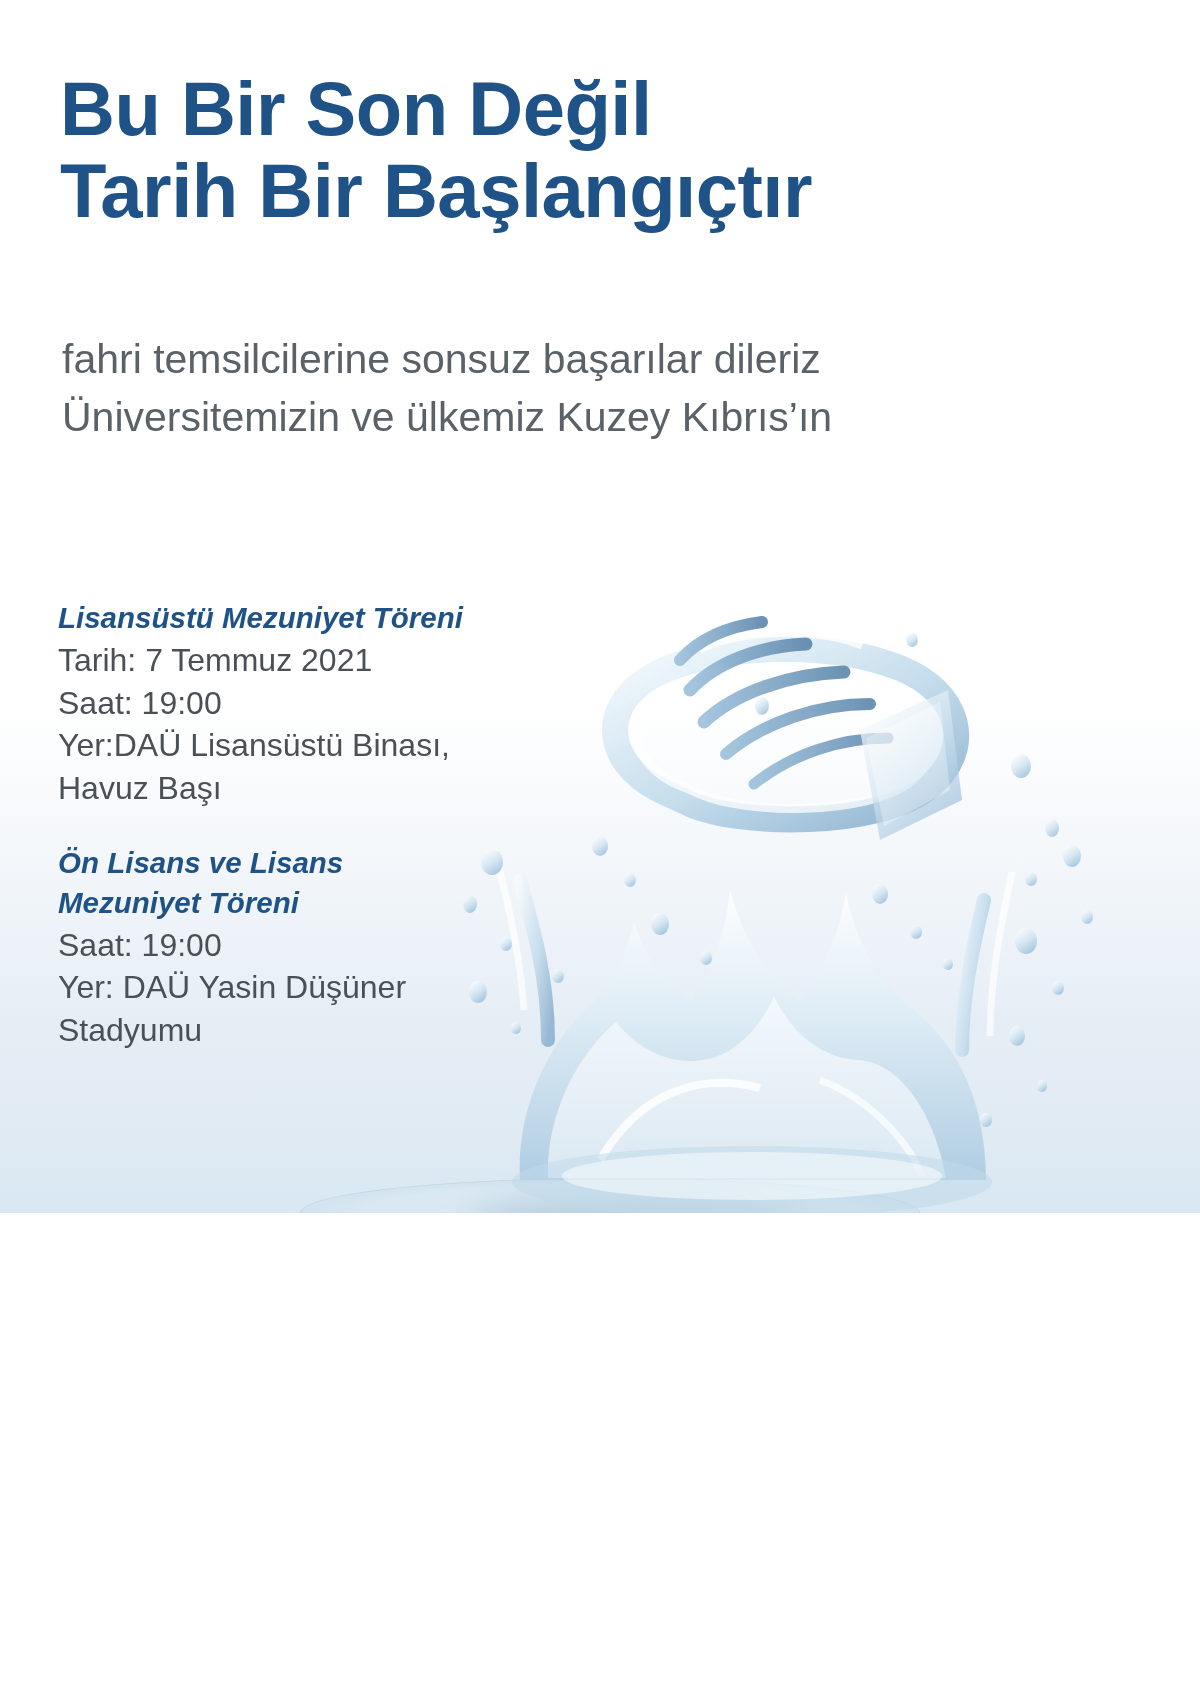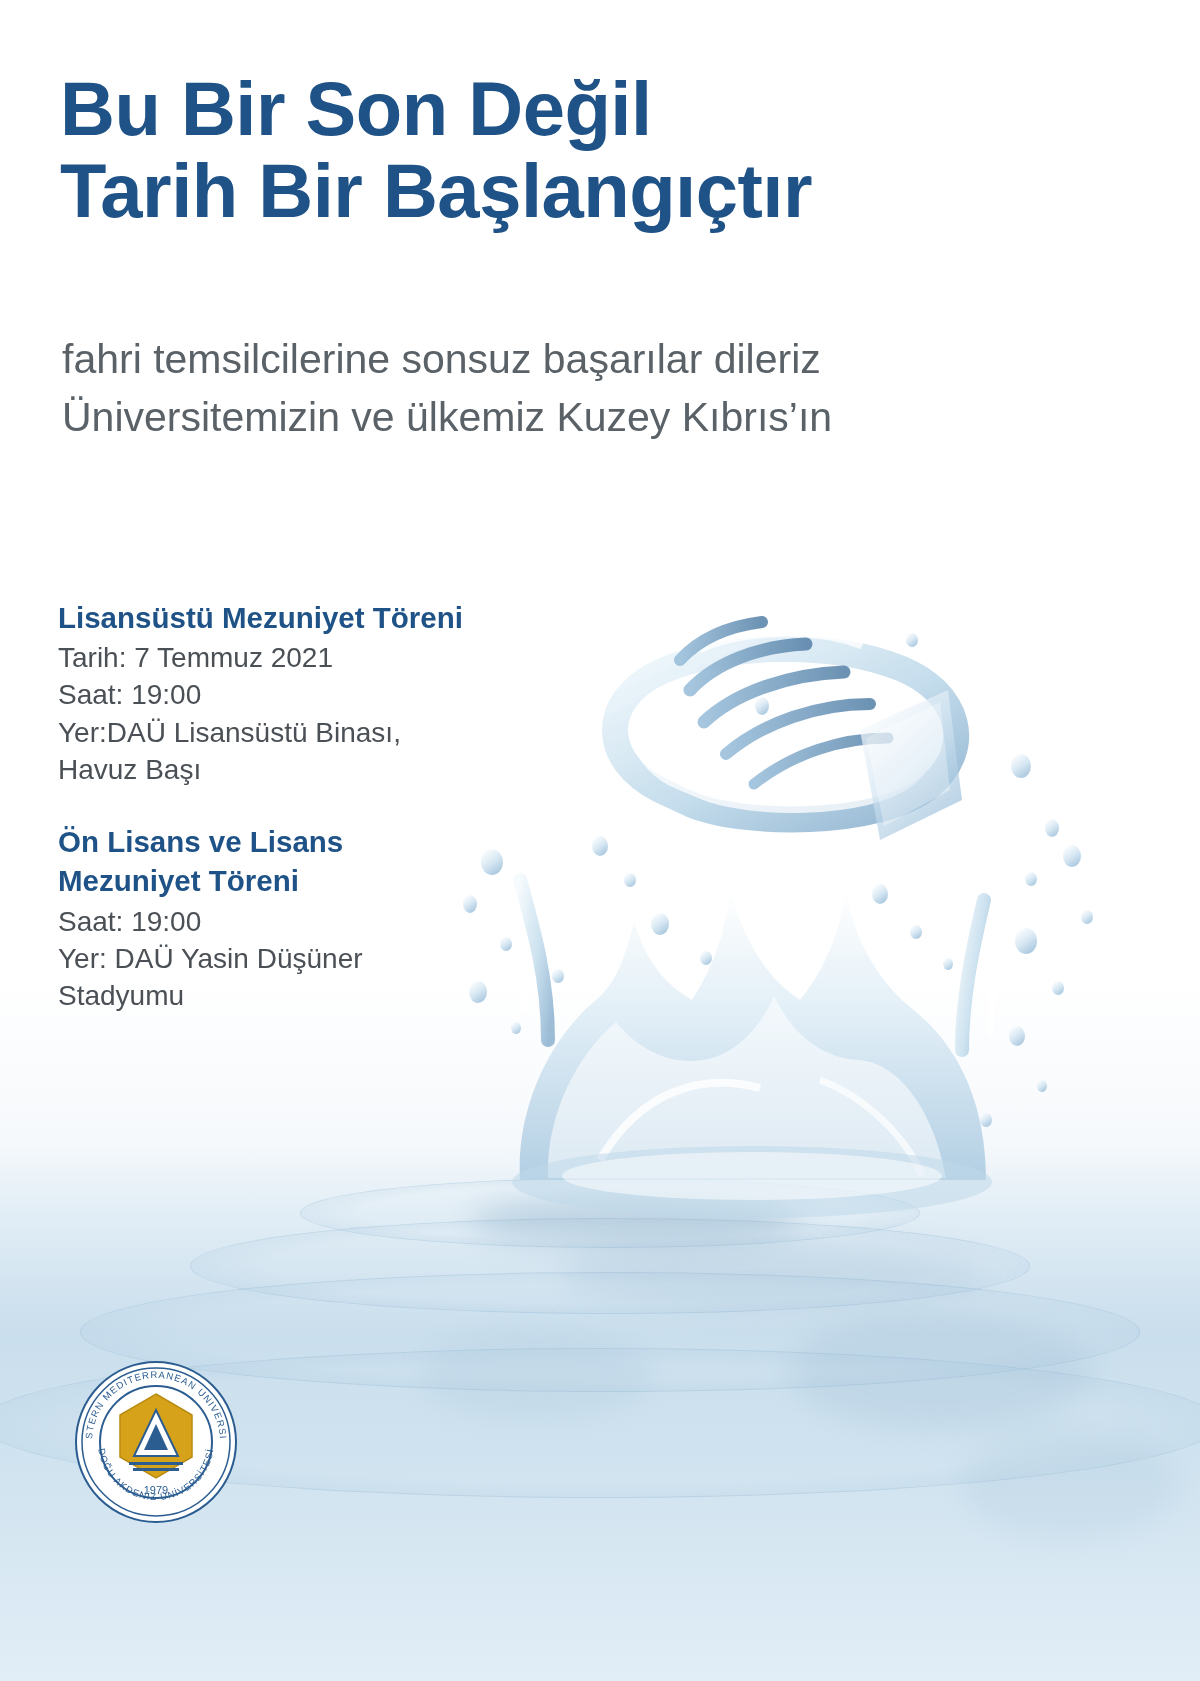--- a/index.html
+++ b/index.html
@@ -12,21 +12,21 @@
 
   body {
     font-family: "Liberation Sans", sans-serif;
     background: #ffffff;
     position: relative;
   }
 
   .poster {
     position: relative;
     width: 1200px;
-    height: 1681px;
+    height: 1213px;
     background: linear-gradient(to bottom, #ffffff 0%, #ffffff 58%, #f2f6fa 72%, #e6eef5 84%, #dce8f2 100%);
     overflow: hidden;
   }
 
   
   .artwork {
     position: absolute;
     left: 0;
     top: 0;
     width: 1200px;
@@ -99,26 +99,27 @@
   }
 
   .event { margin-bottom: 34px; }
 
   .event-title {
     color: #1f5286;
     font-weight: bold;
     font-size: 29.5px;
     line-height: 1.33;
     margin-bottom: 2px;
+    font-style: italic;
   }
 
   .event-title .line { display: block; }
 
   .event-line {
-    font-size: 28px;
+    font-size: 32px;
     line-height: 1.33;
     color: #4a5055;
   }
 
   
   .logo {
     position: absolute;
     left: 72px;
     top: 1358px;
     width: 168px;

